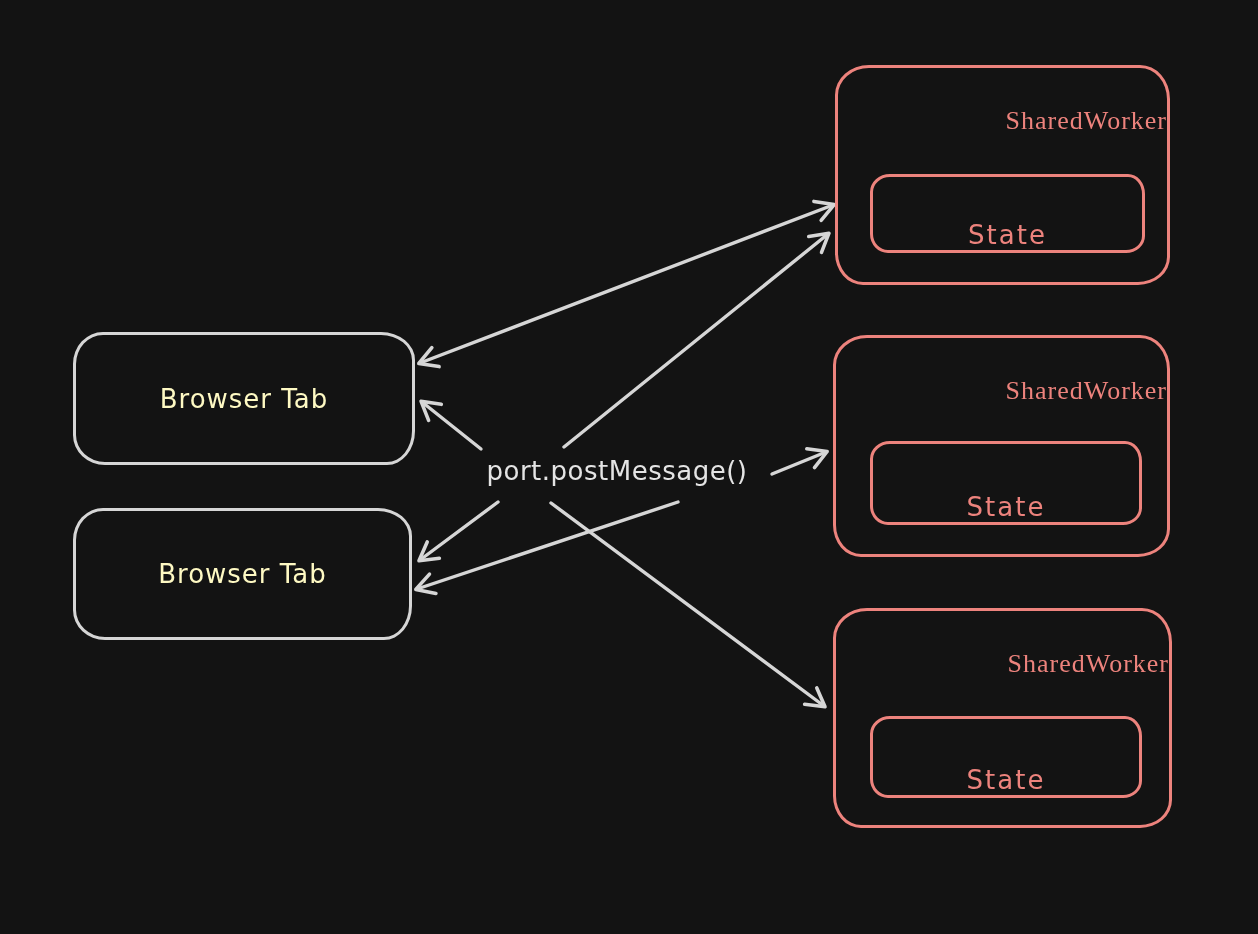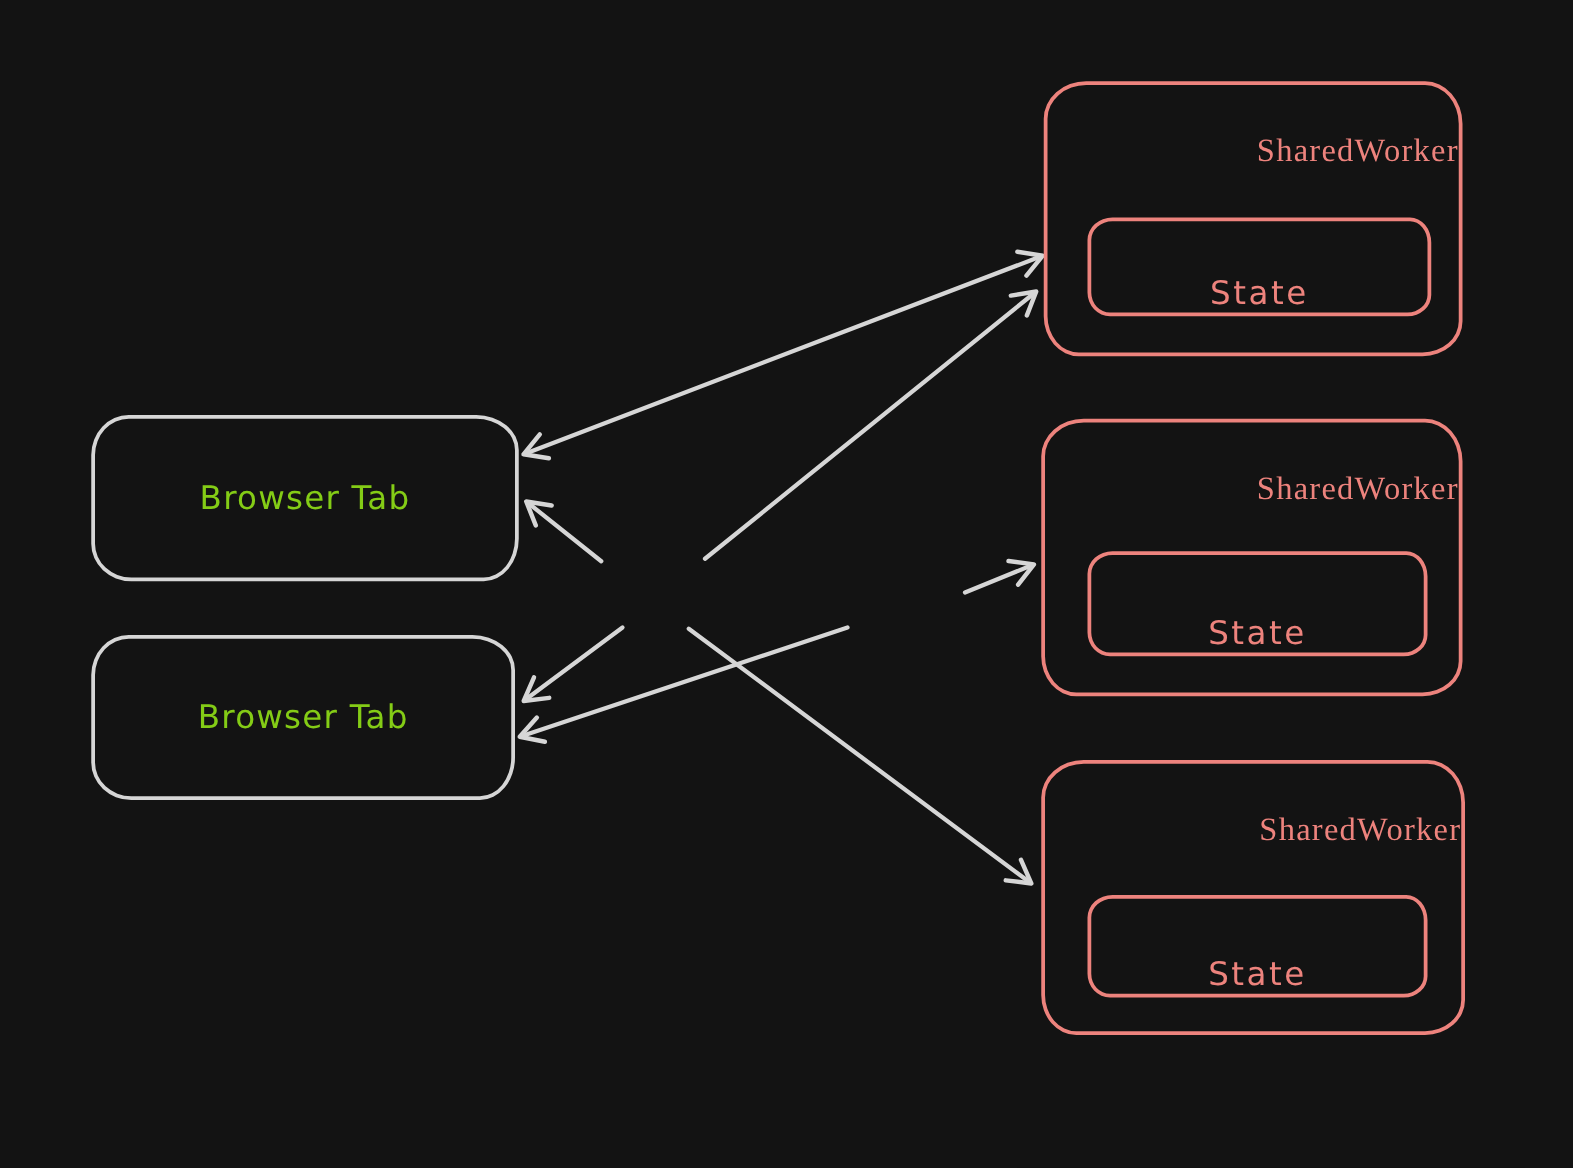--- a/index.html
+++ b/index.html
@@ -37,21 +37,21 @@
   .bt {
     border: 3.5px solid #d6d6d6;
     border-radius: 30px 34px 28px 32px / 32px 28px 34px 30px;
     display: flex;
     align-items: center;
     justify-content: center;
   }
   .bt1 { left: 73px;  top: 332px; width: 342px; height: 133px; }
   .bt2 { left: 73px;  top: 508px; width: 339px; height: 132px; }
   .node-label {
-    color: #84cc16;
+    color: #fef9c3;
     font-size: 26px;
     letter-spacing: 1px;
     white-space: nowrap;
   }
   
   .sw {
     border: 3.5px solid #ed837d;
     border-radius: 34px 30px 32px 28px / 30px 34px 28px 32px;
   }
   .sw1 { left: 835px; top: 65px;  width: 335px; height: 220px; }
@@ -142,14 +142,15 @@
     </div>
   </div>
 
   <div class="node sw sw3">
     <span class="sw-title">SharedWorker</span>
     <div class="state-box">
       <span class="state-label">State</span>
     </div>
   </div>
 
+  <div class="center-label">port.postMessage()</div>
 
 </div>
 
 </body></html>

